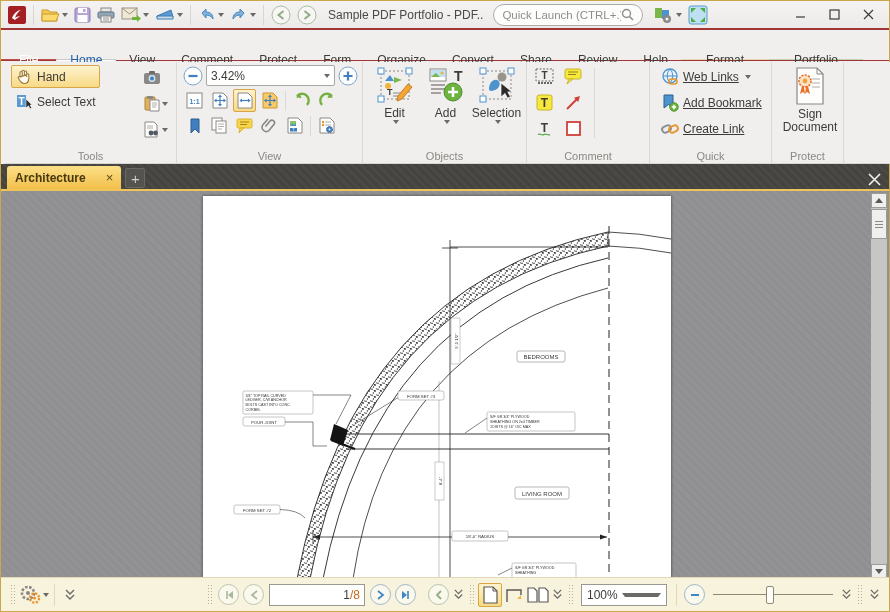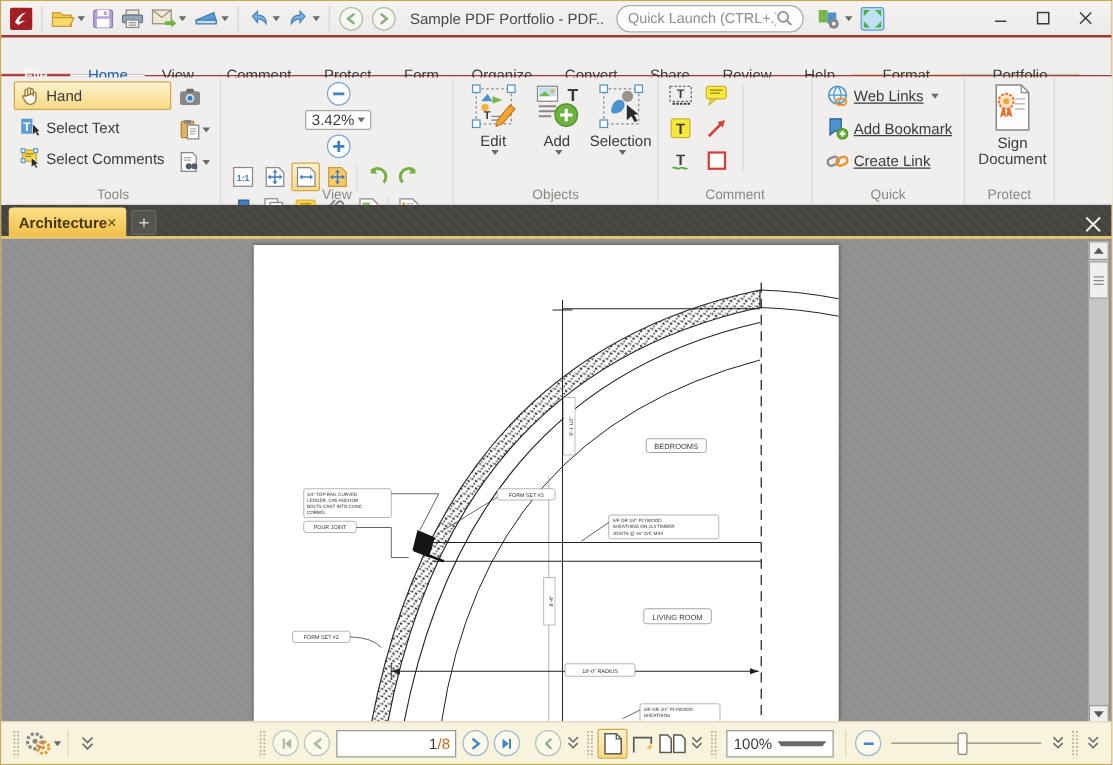--- a/index.html
+++ b/index.html
@@ -46,21 +46,21 @@
   .bigbtn { display:flex; flex-direction:column; align-items:center; width:54px; padding-top:2px; }
   .bigbtn .lbl { margin-top:3px; }
   .combo { height:21px; background:#fff; border:1px solid #a9a7a4; border-radius:2px; display:flex;
            align-items:center; padding:0 4px; }
   .combo .cval { flex:1; }
   .twoline { text-align:center; line-height:13px; }
 
   
   .doctabs { position:absolute; left:0; top:163px; width:100%; height:25px;
              background:repeating-linear-gradient(45deg,#4b4946 0 3px,#454340 3px 6px); display:flex; align-items:flex-end; }
-  .doctab { height:23px; margin-left:6px; padding:0 8px; display:flex; align-items:center; gap:0;
+  .doctab { height:23px; margin-left:6px; padding:0 8px; display:flex; align-items:center; gap:20px;
             background:linear-gradient(#fce088,#f2bf4b); border-radius:3px 3px 0 0; color:#46380e; font-weight:bold; }
   .doctab .closex { font-weight:normal; color:#5d4a14; font-size:13px; }
   .newtab { width:20px; height:20px; margin-left:4px; margin-bottom:1px; display:flex; align-items:center;
             justify-content:center; color:#cfcecb; font-size:15px; background:#55534f; border:1px solid #6a6863; border-radius:2px; }
   .doctabs .closedoc { margin-left:auto; margin-right:8px; margin-bottom:3px; color:#f2f1ef; font-size:16px; }
   .goldline { position:absolute; left:0; top:188px; width:100%; height:2px; background:#eec459; }
 
   
   .canvas { position:absolute; left:0; top:190px; width:100%; height:388px;
             background:repeating-linear-gradient(45deg,#8f8f91 0 3px,#939395 3px 6px); overflow:hidden; }
@@ -250,31 +250,20 @@
             <span>Hand</span>
           </div>
           <div class="rbtn">
             <svg width="17" height="17" viewBox="0 0 17 17">
                 <rect x="1" y="2" width="9" height="12" fill="#5a9bd4"></rect>
                 <text x="5.5" y="11.5" font-size="10" font-weight="bold" fill="#fff" text-anchor="middle">T</text>
                 <path d="M10 6v9l2.4-2.2 1.6 3 1.6-.9-1.6-2.9H16z" fill="#2b2b2b" stroke="#fff" stroke-width=".5"></path>
               </svg>
             <span>Select Text</span>
           </div>
-          <div class="rbtn">
-            <svg width="17" height="17" viewBox="0 0 17 17">
-                <rect x="2" y="2" width="11" height="9" fill="#f7d64a" stroke="#c9a42e"></rect>
-                <path d="M4 5h7M4 7h5" stroke="#a5841e"></path>
-                <path d="M9 8v8l2.2-2 1.4 2.6 1.5-.8-1.4-2.6H15z" fill="#2b2b2b" stroke="#fff" stroke-width=".5"></path>
-                <rect x="1" y="1" width="3" height="3" fill="#fff" stroke="#5a9bd4"></rect>
-                <rect x="11" y="1" width="3" height="3" fill="#fff" stroke="#5a9bd4"></rect>
-                <rect x="1" y="9" width="3" height="3" fill="#fff" stroke="#5a9bd4"></rect>
-              </svg>
-            <span>Select Comments</span>
-          </div>
         </div>
         <div style="margin-left:auto; display:flex; flex-direction:column; gap:3px; padding-top:1px;">
           <div class="sq">
             <svg width="18" height="15" viewBox="0 0 18 15">
                 <rect x="1" y="3" width="16" height="11" rx="2" fill="#8a8886"></rect>
                 <rect x="6" y="1" width="6" height="3" rx="1" fill="#6f6d6b"></rect>
                 <circle cx="9" cy="8.5" r="3.4" fill="#cfe2f0"></circle>
                 <circle cx="9" cy="8.5" r="2" fill="#3f7fbf"></circle>
               </svg>
           </div>
@@ -295,21 +284,21 @@
                 <circle cx="11.5" cy="12" r="2.4" fill="#4f5a66"></circle>
               </svg>
             <span class="caret"></span>
           </div>
         </div>
       </div>
       <div class="rgroup-label">Tools</div>
     </div>
 
     <div class="rgroup" style="width:186px">
-      <div style="display:flex; align-items:center; gap:3px;flex-direction:column;">
+      <div style="display:flex; align-items:center; gap:3px;">
         <svg width="20" height="20" viewBox="0 0 20 20">
             <circle cx="10" cy="10" r="9" fill="#fdfdfb" stroke="#7aa7d0"></circle>
             <path d="M5.5 10h9" stroke="#3f7fbf" stroke-width="2.2"></path>
           </svg>
         <div class="combo" style="flex:1">
           <span class="cval">3.42%</span>
           <span class="caret"></span>
         </div>
         <svg width="20" height="20" viewBox="0 0 20 20">
             <circle cx="10" cy="10" r="9" fill="#fdfdfb" stroke="#7aa7d0"></circle>

